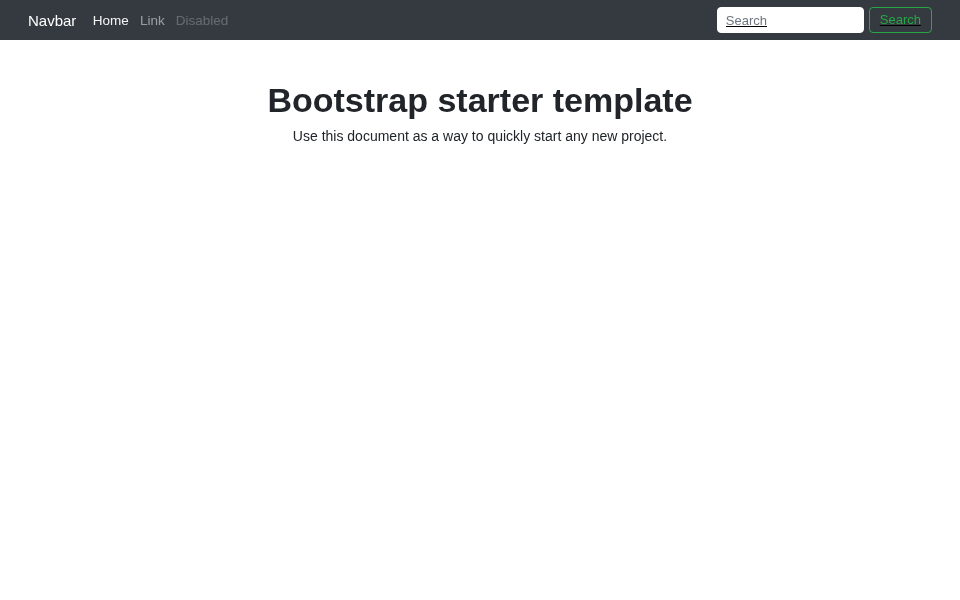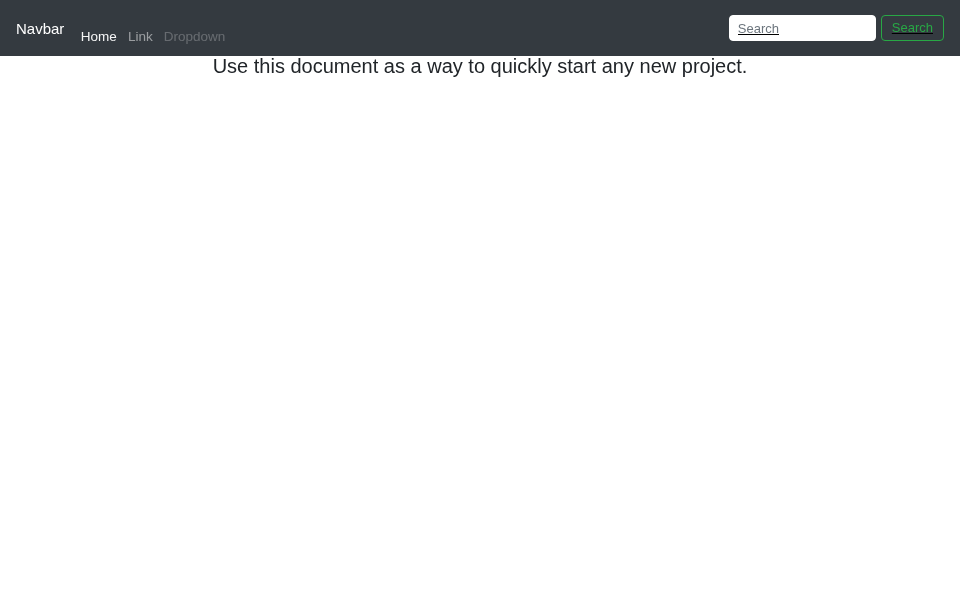--- a/index.html
+++ b/index.html
@@ -9,25 +9,25 @@
     width: 960px;
     height: 600px;
     background: #ffffff;
     font-family: "Liberation Sans", sans-serif;
     overflow: hidden;
   }
 
   
   .navbar {
     width: 960px;
-    height: 56px;
+    height: 40px;
     background: #343a40;
     display: flex;
     align-items: center;
-    padding: 0 16px;
+    padding: 0 28px;
   }
   .brand {
     color: #ffffff;
     font-size: 15px;
     margin-right: 11px;
     text-decoration: none;
     white-space: nowrap;
     cursor: pointer;
   }
   .nav {
@@ -97,41 +97,42 @@
   }
   .page-title {
     margin: 40px 0 5px 0;
     font-size: 34px;
     line-height: 1.2;
     font-weight: bold;
     color: #212529;
   }
   .lead {
     margin: 0;
-    font-size: 20px;
+    font-size: 14px;
     line-height: 21px;
     font-weight: normal;
     color: #212529;
   }
 </style>
 </head>
 <body>
 
 <nav class="navbar">
   <a class="brand">Navbar</a>
 
   <div class="nav">
     <a class="nav-link active">Home</a>
     <a class="nav-link normal">Link</a>
-    <a class="nav-link disabled">Dropdown</a>
+    <a class="nav-link disabled">Disabled</a>
   </div>
 
   <form class="search-form">
     <input class="search-input" type="text" placeholder="Search" style="">
     <button class="search-btn" type="submit">Search</button>
   </form>
 </nav>
 
 <main class="main">
+  <h1 class="page-title">Bootstrap starter template</h1>
   <p class="lead">
     <span>Use this document as a way to quickly start any new project.</span><br>
   </p>
 </main>
 
 </body></html>

